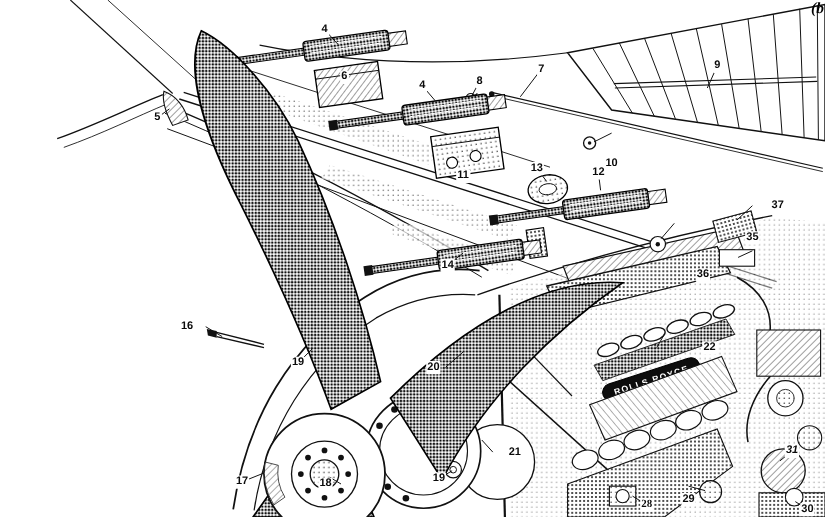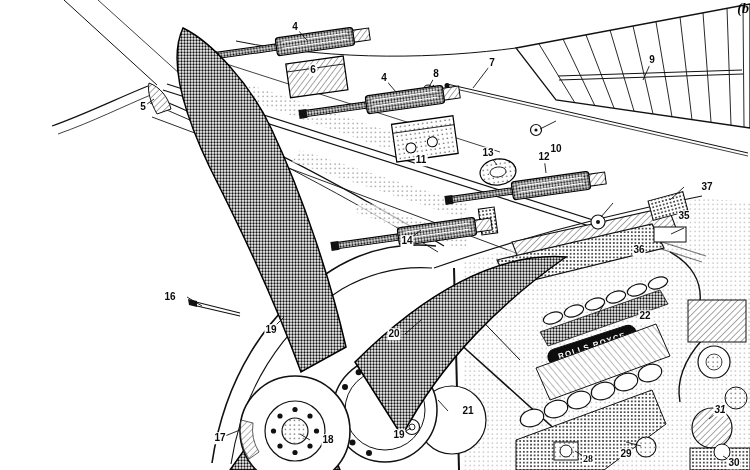--- a/index.html
+++ b/index.html
@@ -273,21 +273,21 @@
       <span class="plabel" style="left: 707px; top: 187px; text-align: right;">37</span>
       <span class="plabel" style="left: 639px; top: 203px; margin-top: 47px;">36</span>
       <span class="plabel" style="left: 684px; top: 216px;">35</span>
       <span class="plabel" style="left: 407px; top: 241px;">14</span>
       <span class="plabel" style="left: 170px; top: 297px;">16</span>
       <span class="plabel" style="left: 271px; top: 330px;">19</span>
       <span class="plabel" style="left: 394px; top: 334px;">20</span>
       <span class="plabel" style="left: 597px; top: 316px; margin-left: 48px;">22</span>
       <span class="plabel" style="left: 143px; top: 107px;">5</span>
       <span class="plabel" style="left: 220px; top: 438px;">17</span>
-      <span class="plabel" style="left: 328px; top: 440px;">18</span>
+      <span class="plabel" style="left: 296px; top: 440px;">18</span>
       <span class="plabel" style="left: 399px; top: 435px;">19</span>
       <span class="plabel" style="left: 468px; top: 411px;">21</span>
       <span class="plabel" style="left: 588px; top: 459px; font-family: Liberation Serif, serif;">28</span>
       <span class="plabel" style="left: 626px; top: 454px;">29</span>
       <span class="plabel" style="left: 734px; top: 463px;">30</span>
       <span class="plabel" style="left: 720px; top: 410px; font-style: italic;">31</span>
     </div>
 
   <span class="corner">(b</span>
 </div>

